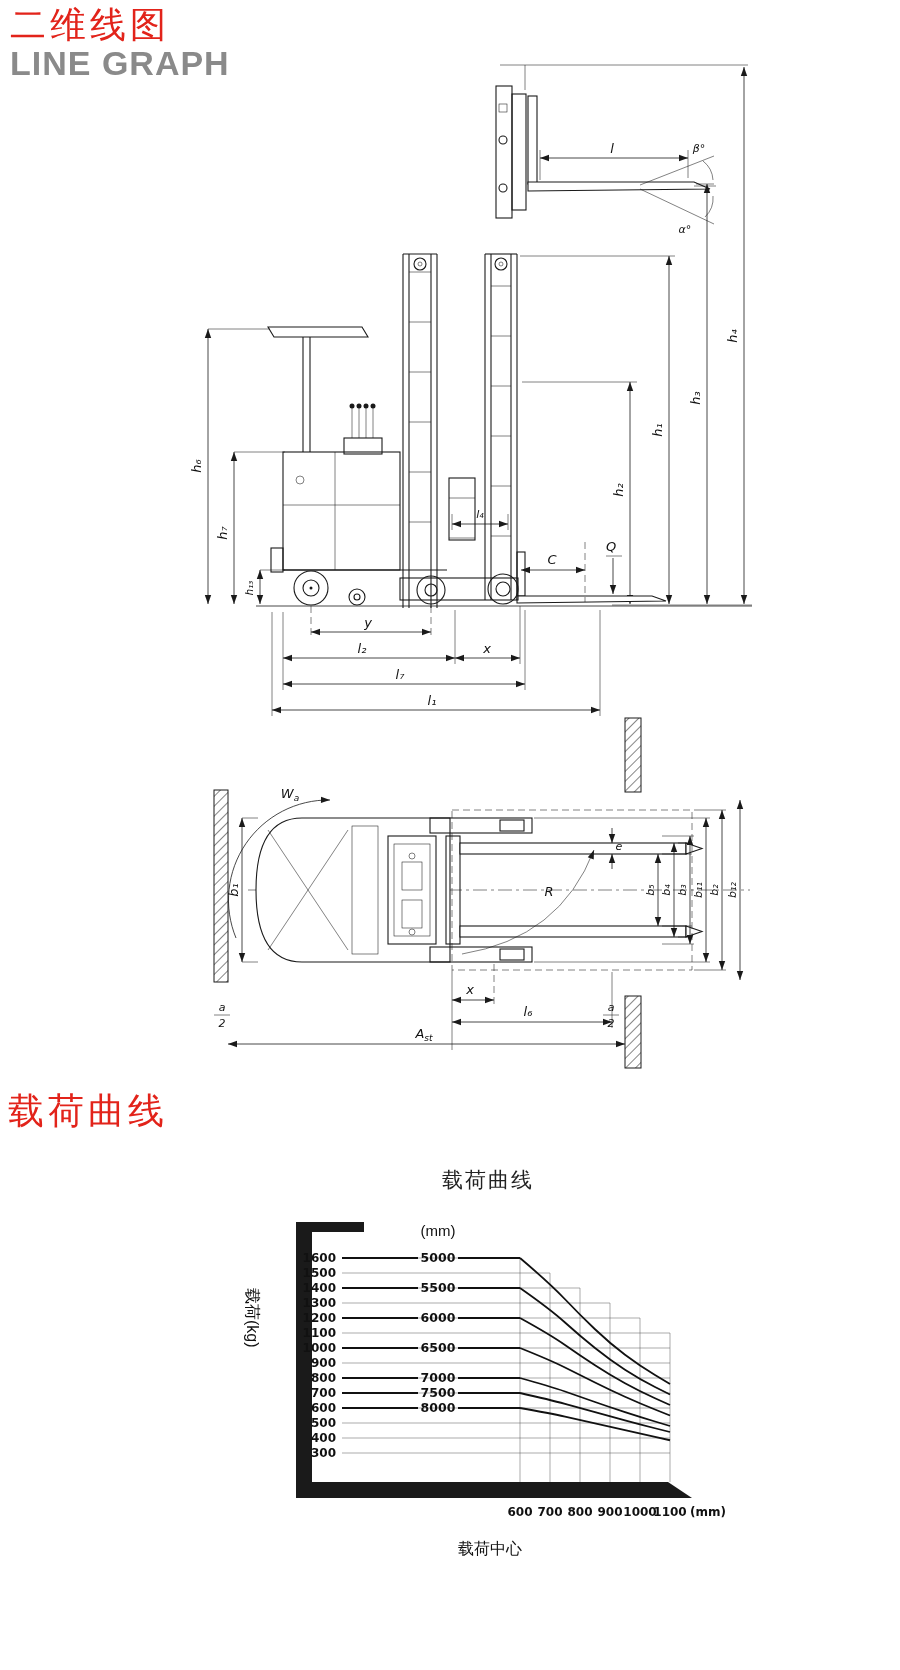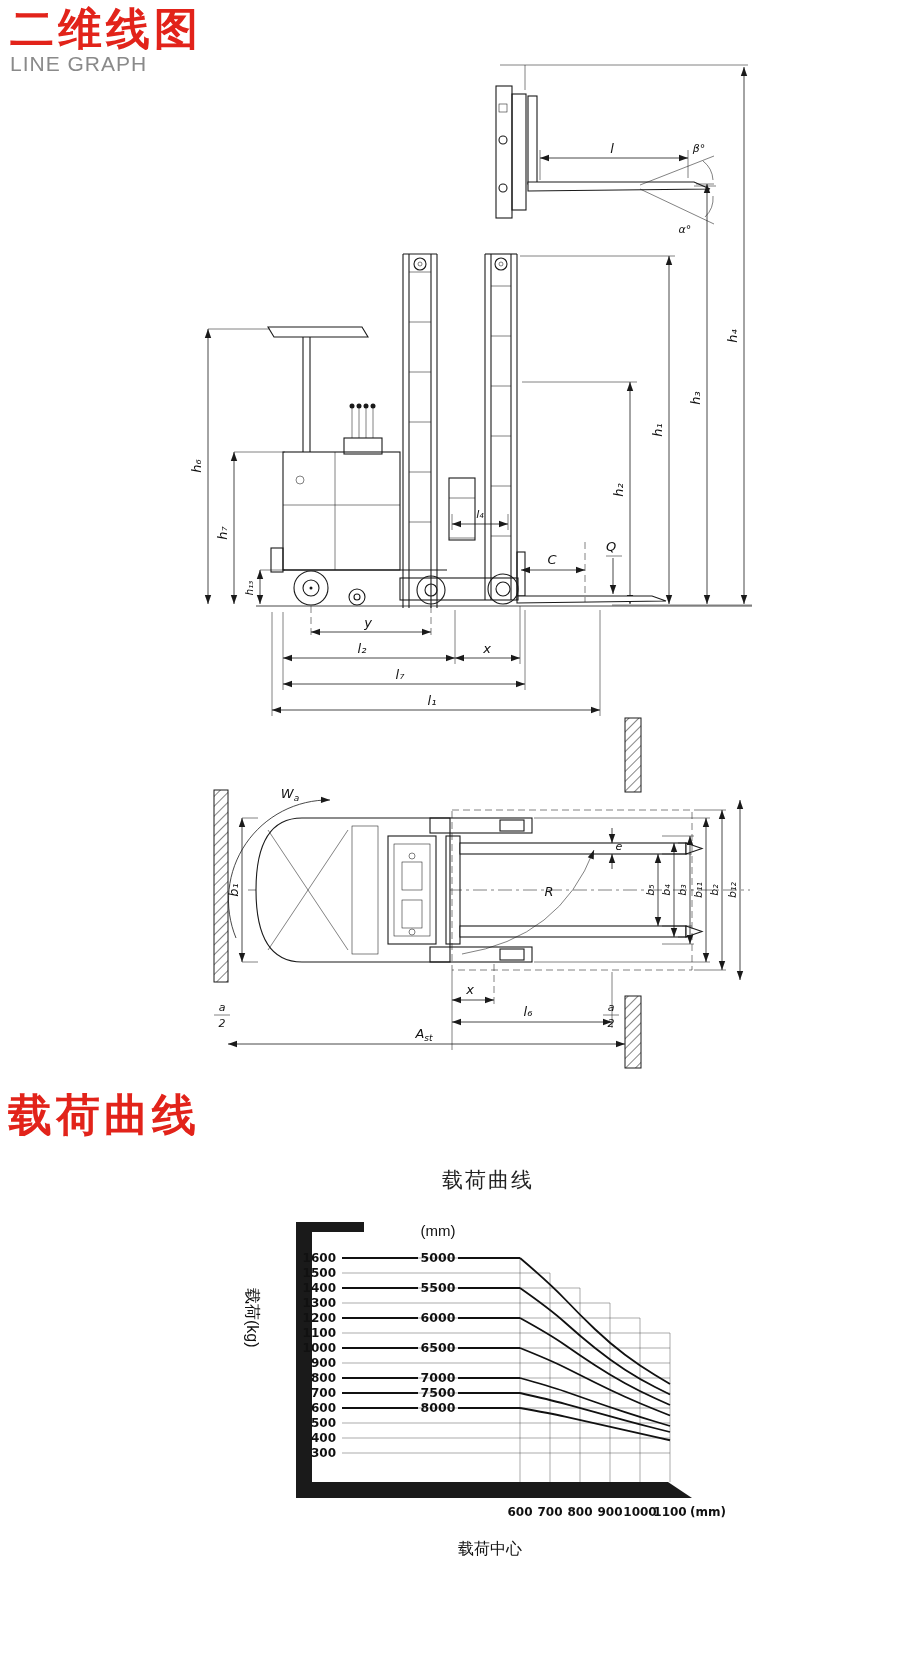--- a/index.html
+++ b/index.html
@@ -1,21 +1,21 @@
 <!DOCTYPE html>
 <html style="--accent: #e2231a; --gray: #8a8a8a;"><head>
 <meta charset="utf-8">
 <style>
   *{margin:0;padding:0;box-sizing:border-box}
   html,body{background:#fff}
   body{font-family:"Liberation Sans",sans-serif;color:#111}
   .page{position:relative;width:900px;height:1670px;background:#fff;overflow:hidden}
   .abs{position:absolute}
-  .hdr .cn{font-size:44px;font-weight:bold;color:var(--accent,#e2231a);letter-spacing:4px;line-height:1.05}
-  .hdr .en{font-size:21px;font-weight:normal;color:var(--gray,#8a8a8a);letter-spacing:1px}
+  .hdr .cn{font-size:36px;font-weight:normal;color:var(--accent,#e2231a);letter-spacing:4px;line-height:1.05}
+  .hdr .en{font-size:34px;font-weight:bold;color:var(--gray,#8a8a8a);letter-spacing:1px}
   .chart-title{font-size:21px;color:#222;letter-spacing:2px}
   svg text{fill:#111}
   .lbl{font:italic 13px "DejaVu Sans",sans-serif}
   .lbl11{font:italic 11px "DejaVu Sans",sans-serif}
   .lbl10{font:italic 10px "DejaVu Sans",sans-serif}
   .s{stroke:#1a1a1a;stroke-width:1.1;fill:none}
   .fw{stroke:#1a1a1a;stroke-width:1.1;fill:#fff}
   .fb{fill:#1a1a1a;stroke:none}
   .t{stroke:#1a1a1a;stroke-width:0.55;fill:none}
   .dim{stroke:#1a1a1a;stroke-width:0.8;fill:none}

